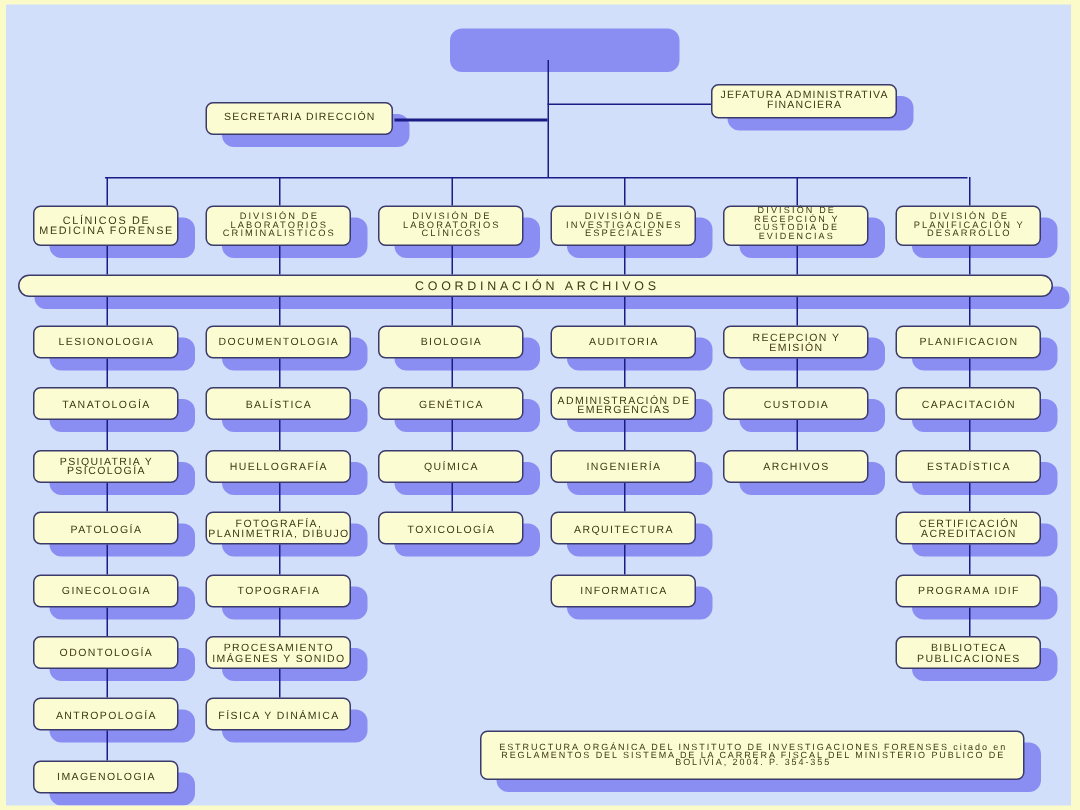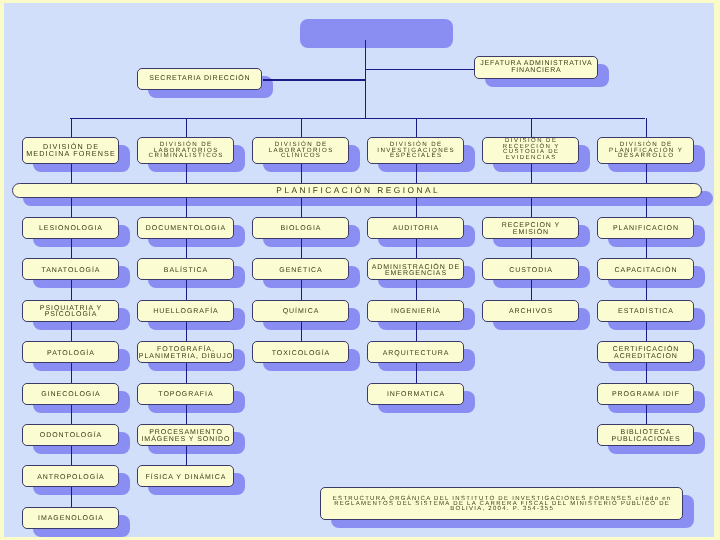--- a/index.html
+++ b/index.html
@@ -27,21 +27,21 @@
     <div class="node" style="left: 133.5px; top: 64.8px; width: 125px; height: 22.5px; font-size: 7px; line-height: 8px; font-weight: normal; letter-spacing: 0.8px; border-radius: 5px;">
       <span style="padding-left: 0.8px; position: relative; top: 0px;">SECRETARIA DIRECCIÓN</span>
     </div>
     <div class="shadow" style="left: 481.5px; top: 61.3px; width: 124px; height: 22.5px;"></div>
     <div class="node" style="left: 470.5px; top: 53.3px; width: 124px; height: 22.5px; font-size: 7px; line-height: 6.6px; font-weight: normal; letter-spacing: 0.78px; border-radius: 5px;">
       <span style="padding-left: 0.78px; position: relative; top: 0px;">JEFATURA ADMINISTRATIVA
 FINANCIERA</span>
     </div>
     <div class="shadow" style="left: 29.5px; top: 141.8px; width: 97px; height: 27px;"></div>
     <div class="node" style="left: 18.5px; top: 133.8px; width: 97px; height: 27px; font-size: 7.2px; line-height: 7.6px; font-weight: normal; letter-spacing: 1.15px; border-radius: 5px;">
-      <span style="padding-left: 1.15px; position: relative; top: 0px;">DIVISIÓN DE
+      <span style="padding-left: 1.15px; position: relative; top: 0px;">CLÍNICOS DE
 MEDICINA FORENSE</span>
     </div>
     <div class="shadow" style="left: 144.5px; top: 141.8px; width: 97px; height: 27px;"></div>
     <div class="node" style="left: 133.5px; top: 133.8px; width: 97px; height: 27px; font-size: 6.2px; line-height: 5.7px; font-weight: normal; letter-spacing: 1.4px; border-radius: 5px;">
       <span style="padding-left: 1.4px; position: relative; top: 0px;">DIVISIÓN DE
 LABORATORIOS
 CRIMINALISTICOS</span>
     </div>
     <div class="shadow" style="left: 259.5px; top: 141.8px; width: 97px; height: 27px;"></div>
     <div class="node" style="left: 248.5px; top: 133.8px; width: 97px; height: 27px; font-size: 6.2px; line-height: 5.7px; font-weight: normal; letter-spacing: 1.4px; border-radius: 5px;">
@@ -63,21 +63,21 @@
 EVIDENCIAS</span>
     </div>
     <div class="shadow" style="left: 604.5px; top: 141.8px; width: 97px; height: 27px;"></div>
     <div class="node" style="left: 593.5px; top: 133.8px; width: 97px; height: 27px; font-size: 6.2px; line-height: 5.7px; font-weight: normal; letter-spacing: 1.4px; border-radius: 5px;">
       <span style="padding-left: 1.4px; position: relative; top: 0px;">DIVISIÓN DE
 PLANIFICACIÓN Y
 DESARROLLO</span>
     </div>
     <div class="shadow" style="left: 19.5px; top: 187.8px; width: 690px; height: 15px;"></div>
     <div class="node" style="left: 8.5px; top: 179.8px; width: 690px; height: 15px; font-size: 8.3px; line-height: 9px; font-weight: normal; letter-spacing: 2.5px; border-radius: 8px;">
-      <span style="padding-left: 2.5px; position: relative; top: 0px;">PLANIFICACIÓN REGIONAL</span>
+      <span style="padding-left: 2.5px; position: relative; top: 0px;">COORDINACIÓN ARCHIVOS</span>
     </div>
     <div class="shadow" style="left: 29.5px; top: 221.8px; width: 97px; height: 22px;"></div>
     <div class="node" style="left: 18.5px; top: 213.8px; width: 97px; height: 22px; font-size: 7px; line-height: 6.4px; font-weight: normal; letter-spacing: 0.95px; border-radius: 5px;">
       <span style="padding-left: 0.95px; position: relative; top: 1.7px;">LESIONOLOGIA</span>
     </div>
     <div class="shadow" style="left: 29.5px; top: 263.2px; width: 97px; height: 22px;"></div>
     <div class="node" style="left: 18.5px; top: 255.2px; width: 97px; height: 22px; font-size: 7px; line-height: 6.4px; font-weight: normal; letter-spacing: 0.95px; border-radius: 5px;">
       <span style="padding-left: 0.95px; position: relative; top: 1.7px;">TANATOLOGÍA</span>
     </div>
     <div class="shadow" style="left: 29.5px; top: 304.6px; width: 97px; height: 22px;"></div>

